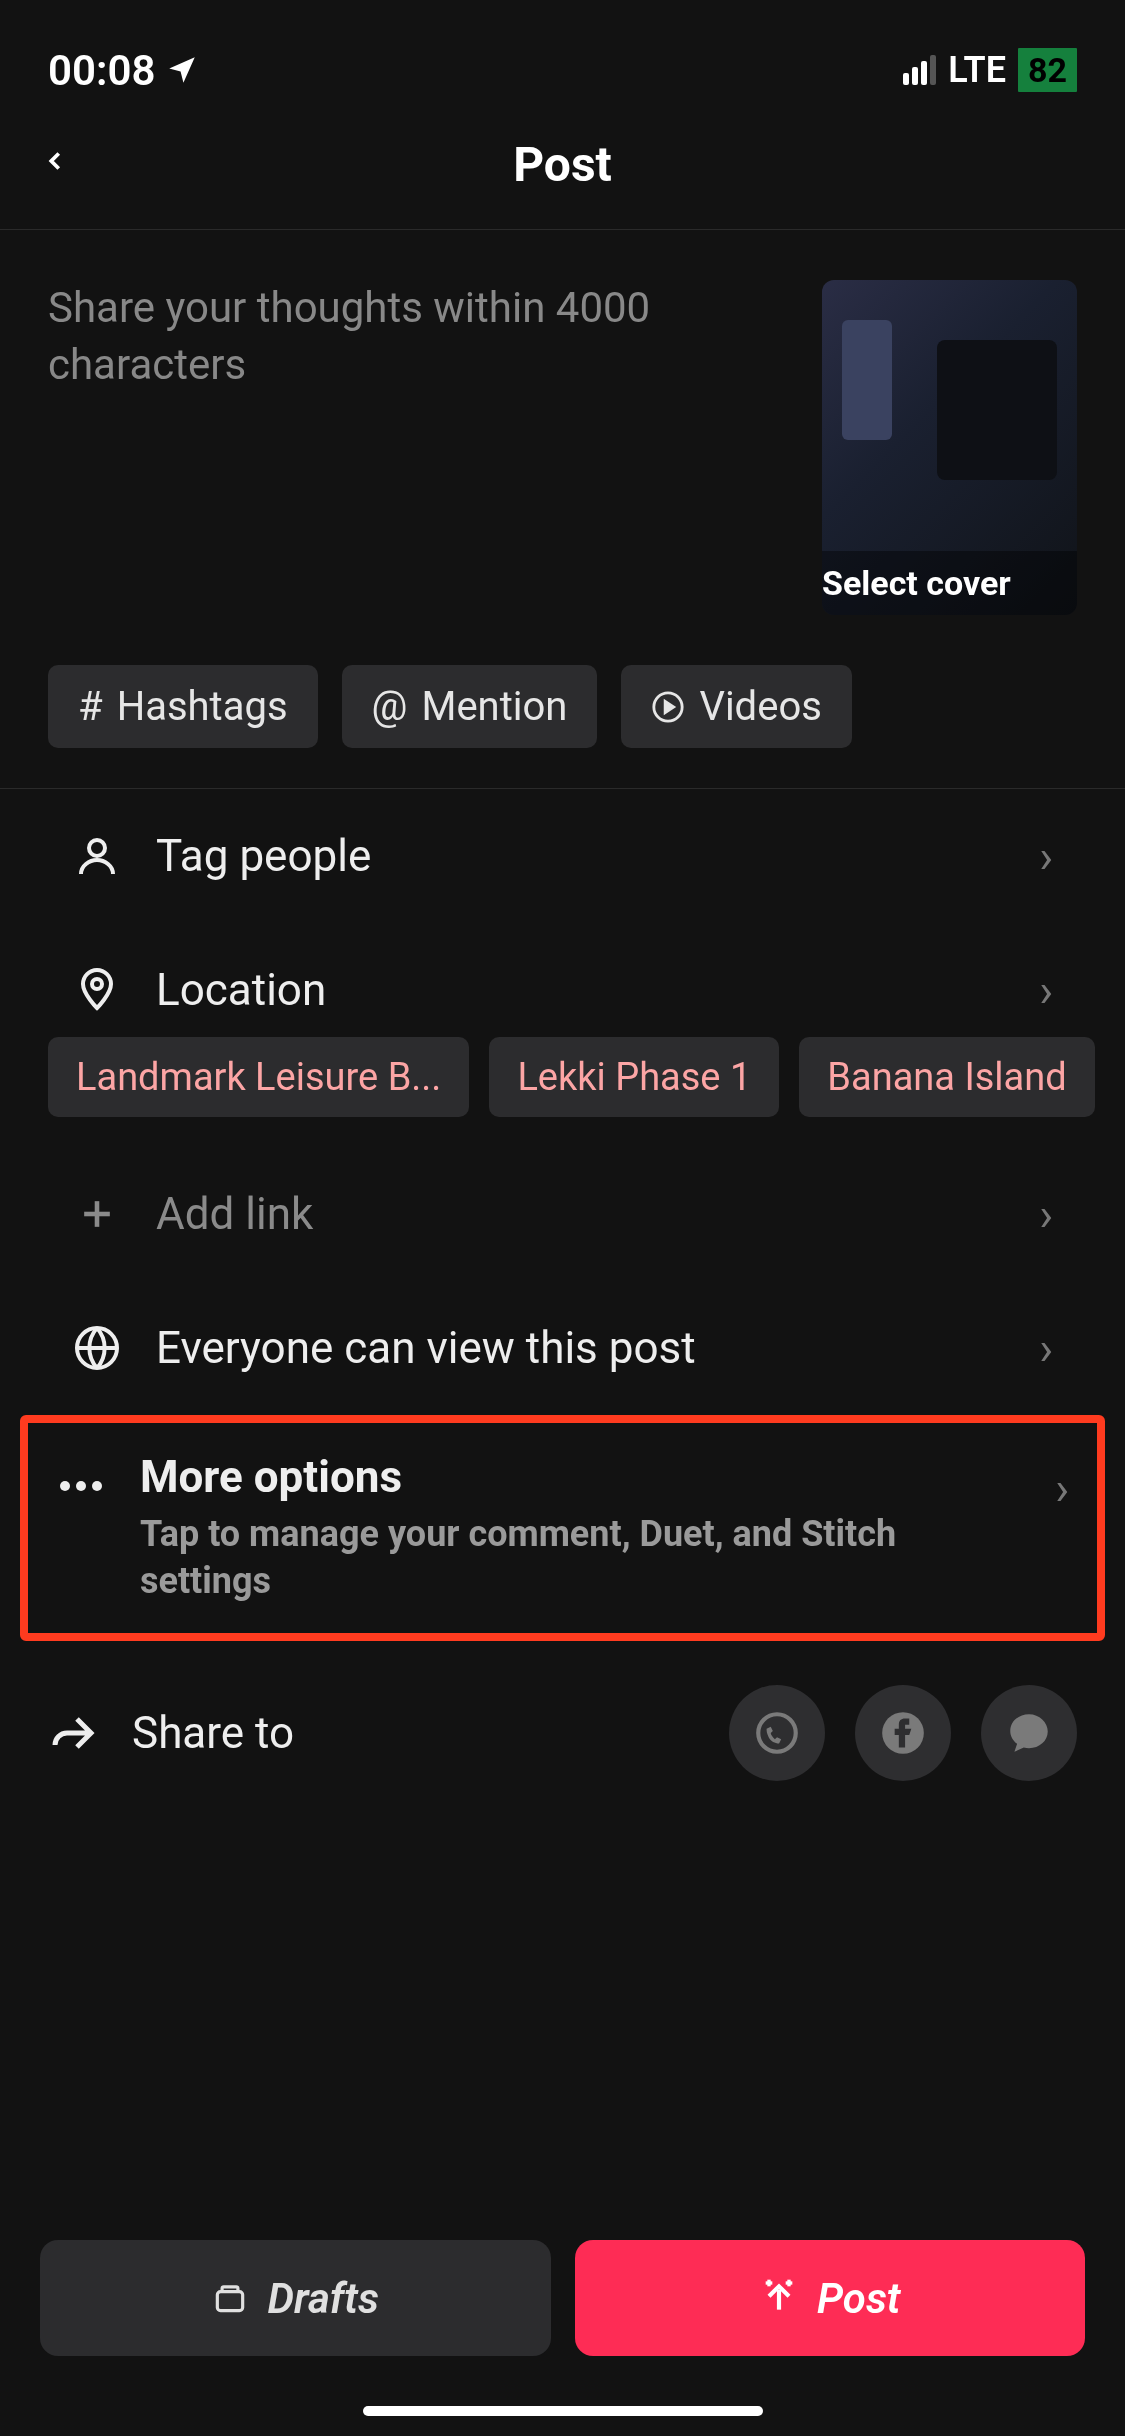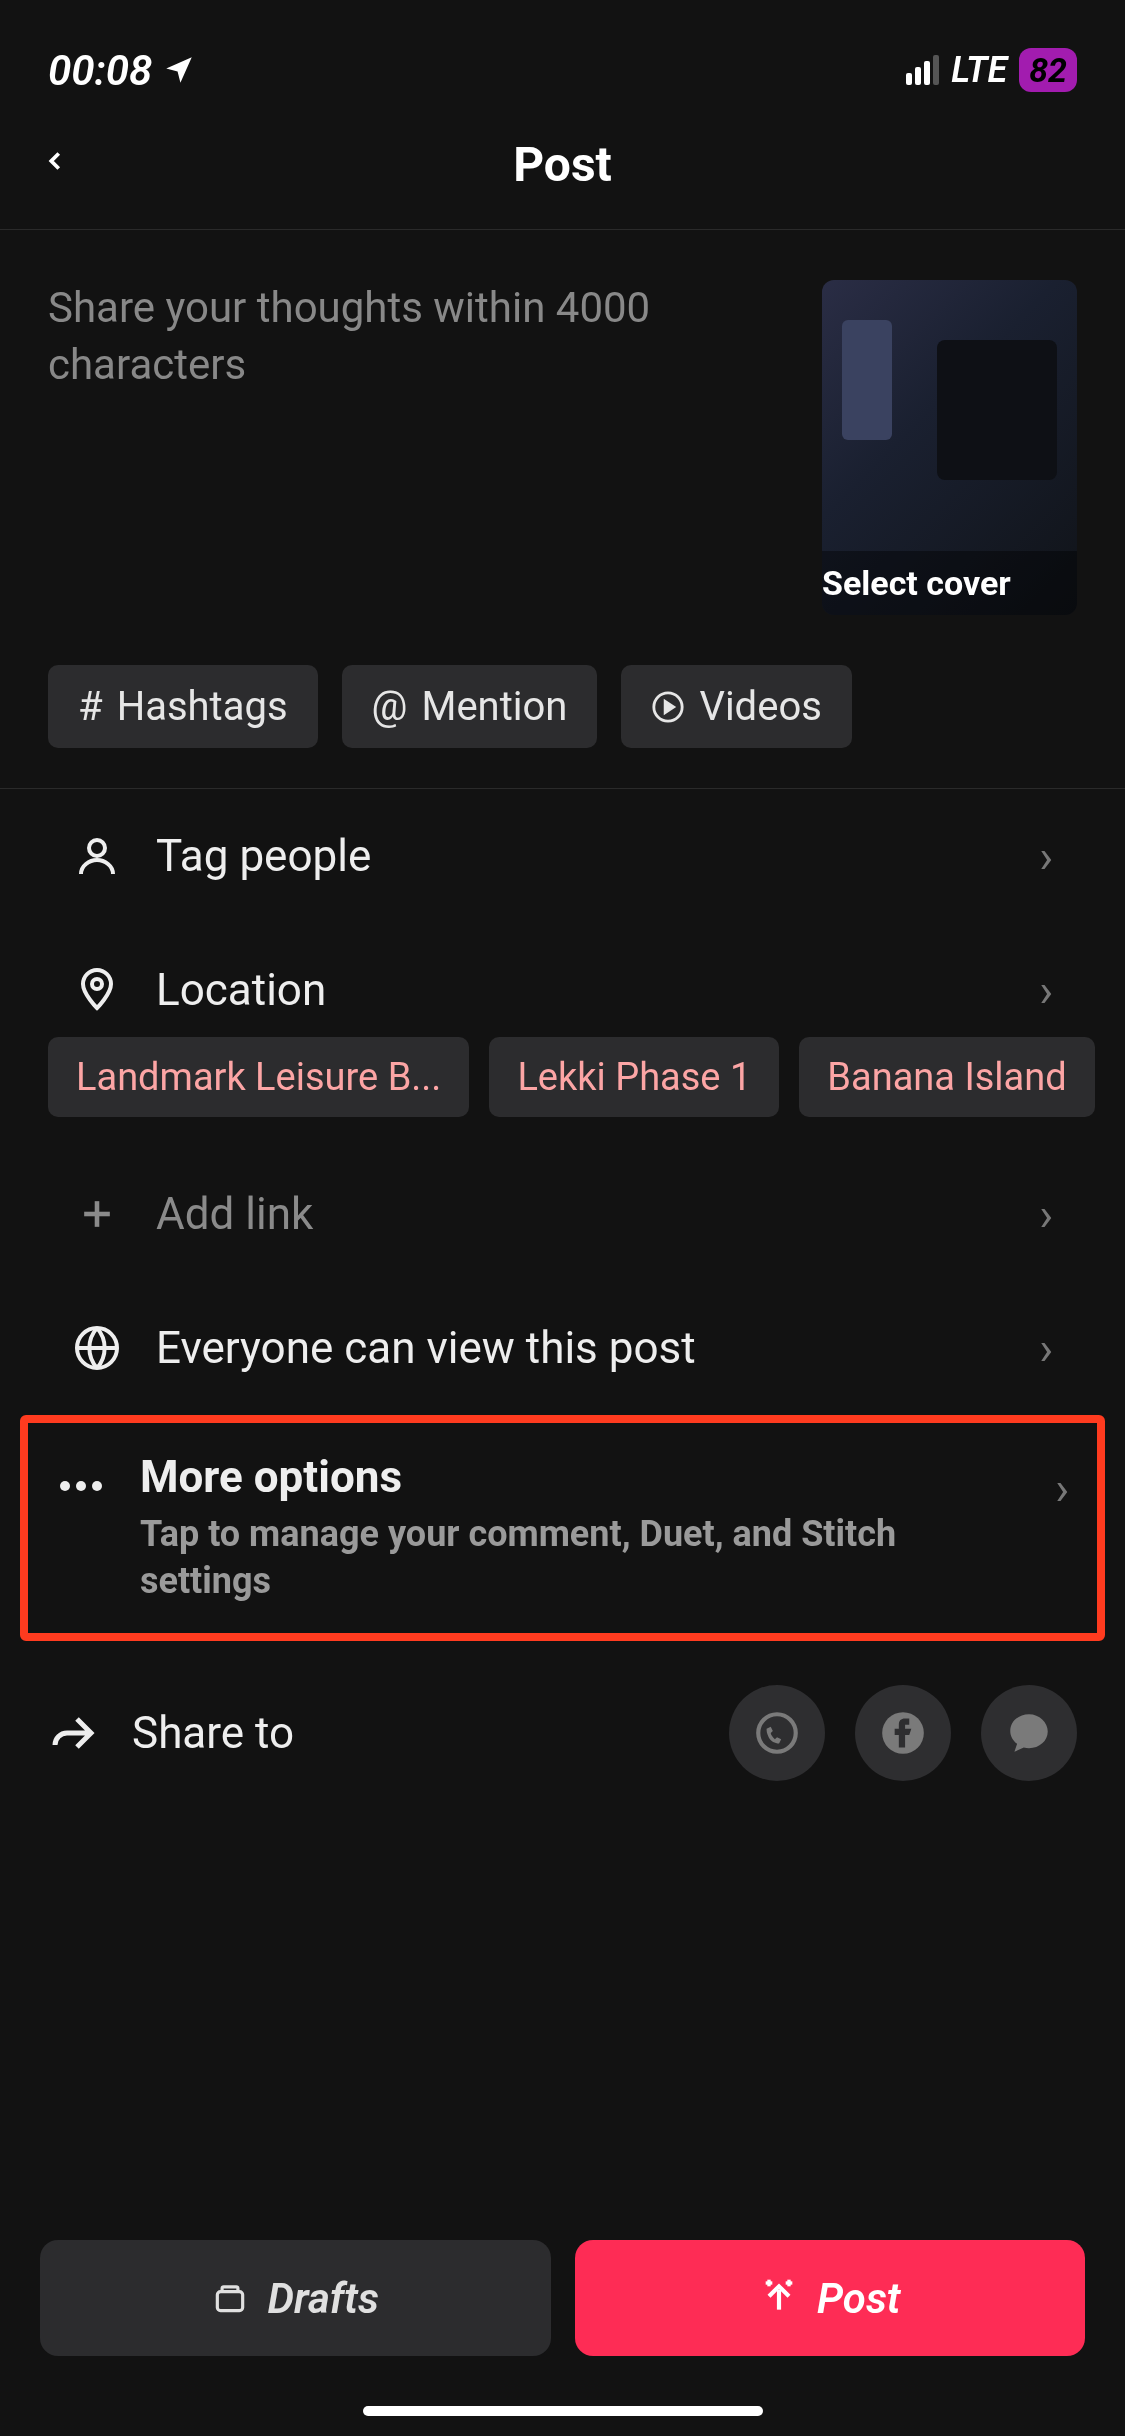--- a/index.html
+++ b/index.html
@@ -16,21 +16,20 @@
     overflow: hidden;
   }
   .status-bar {
     display: flex;
     justify-content: space-between;
     align-items: center;
     padding: 40px 48px 0 48px;
     height: 100px;
     font-size: 42px;
     font-weight: 600;
-    font-style: italic;
   }
   .status-left {
     display: flex;
     align-items: center;
     gap: 10px;
   }
   .status-right {
     display: flex;
     align-items: center;
     gap: 12px;
@@ -45,23 +44,23 @@
     background: #fff;
     border-radius: 2px;
   }
   .bar:nth-child(1){height:12px}
   .bar:nth-child(2){height:18px}
   .bar:nth-child(3){height:24px}
   .bar:nth-child(4){height:30px;background:#555}
   .battery {
     display: flex;
     align-items: center;
-    background: #a21caf;
+    background: #15803d;
     color: #000;
-    border-radius: 12px;
+    border-radius: 1px;
     padding: 2px 10px;
     font-size: 34px;
     font-weight: 700;
   }
   .header {
     display: flex;
     align-items: center;
     justify-content: center;
     position: relative;
     height: 130px;

